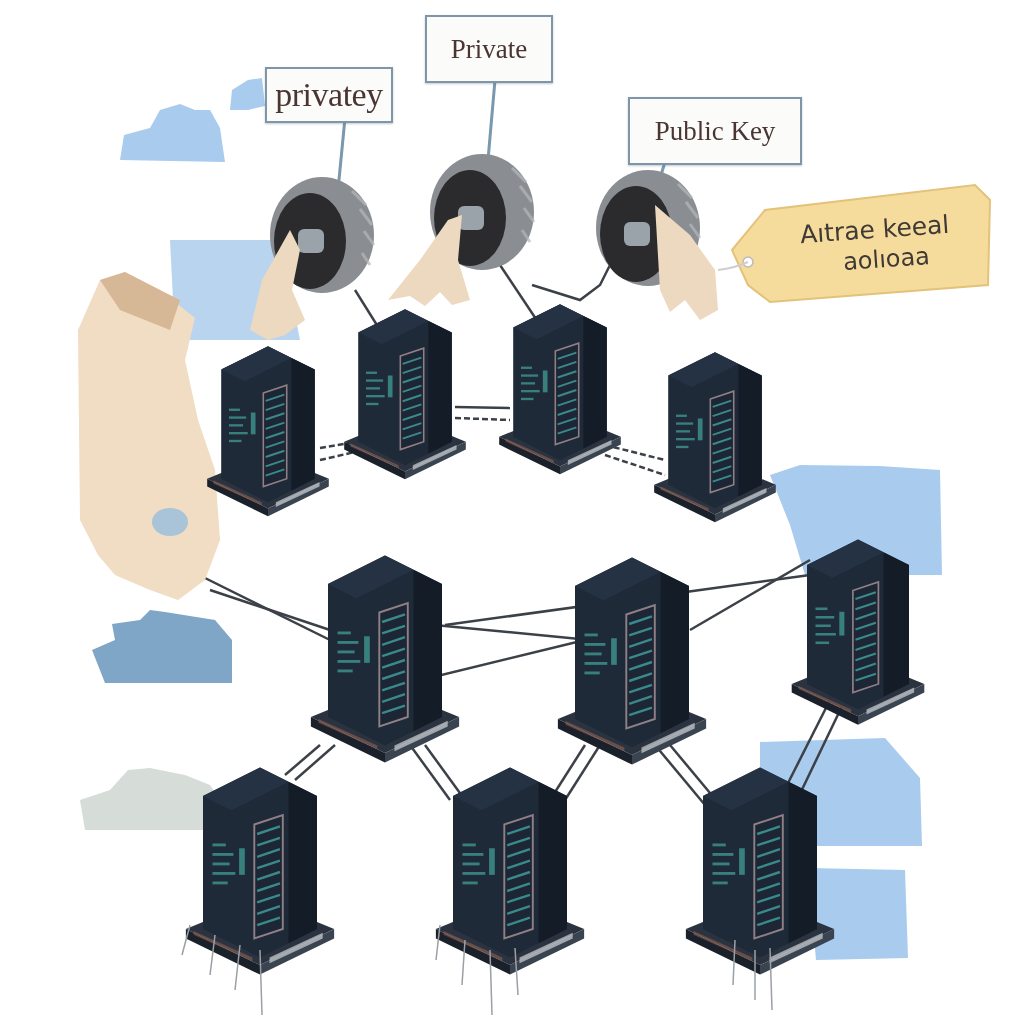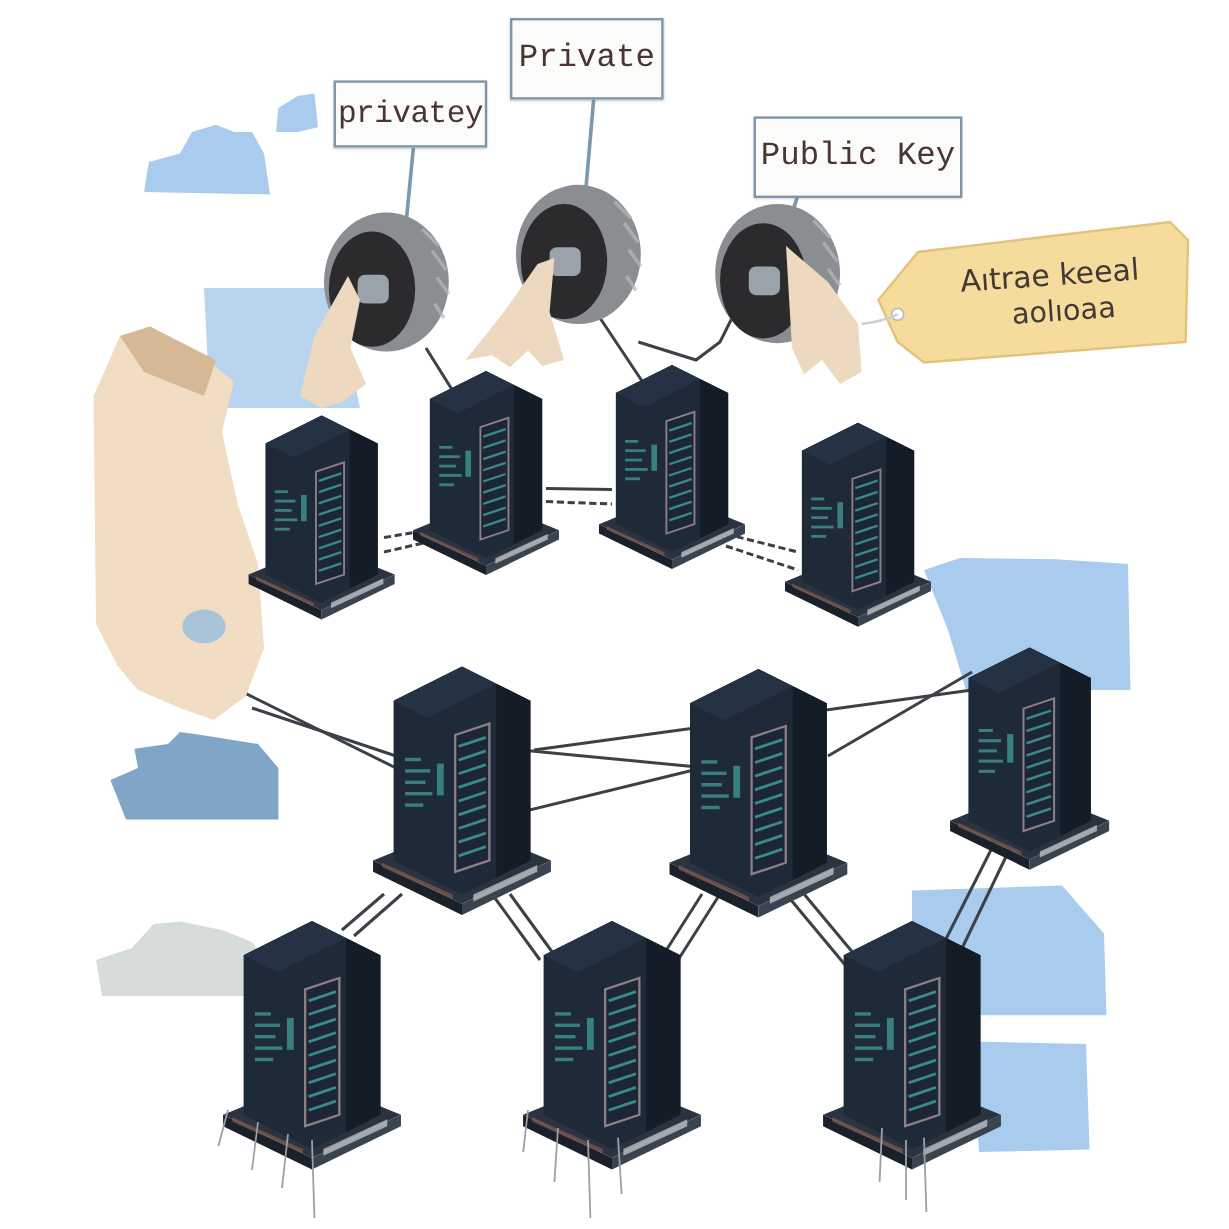--- a/index.html
+++ b/index.html
@@ -1,23 +1,23 @@
 <!DOCTYPE html>
 <html><head>
 <meta charset="utf-8">
 <style>
   html, body { margin: 0; padding: 0; background: #ffffff; }
   body { width: 1024px; height: 1024px; position: relative; overflow: hidden;
          font-family: "DejaVu Sans", sans-serif; }
   #scene { position: absolute; left: 0; top: 0; width: 1024px; height: 1024px; }
   .label-box { position: absolute; background: #fbfbfa; border: 2px solid #7f96a8;
                box-shadow: 0 1px 2px rgba(80,100,120,0.35);
-               color: #4a3532; font-family: Liberation Mono, monospace;
+               color: #4a3532; font-family: Liberation Serif, serif;
                display: flex; align-items: center; justify-content: center; white-space: nowrap; }
-  #lbl-privatey { left: 278px; top: 67px; width: 124px; height: 52px; font-size: 26px; letter-spacing: -0.5px; }
+  #lbl-privatey { left: 265px; top: 67px; width: 124px; height: 52px; font-size: 34px; letter-spacing: -0.5px; }
   #lbl-private  { left: 425px; top: 15px; width: 124px; height: 64px; font-size: 27px; }
   #lbl-public   { left: 628px; top: 57px; width: 170px; height: 64px; font-size: 27px; margin-top: 40px; }
   .tag-text { position: absolute; color: #3f3a36; font-family: "DejaVu Sans", sans-serif;
               font-size: 25px; transform: rotate(-4deg); white-space: nowrap; }
   #tag-line1 { left: 800px; top: 215px; }
   #tag-line2 { left: 843px; top: 245px; font-size: 24px; }
 </style>
 </head>
 <body>
 

